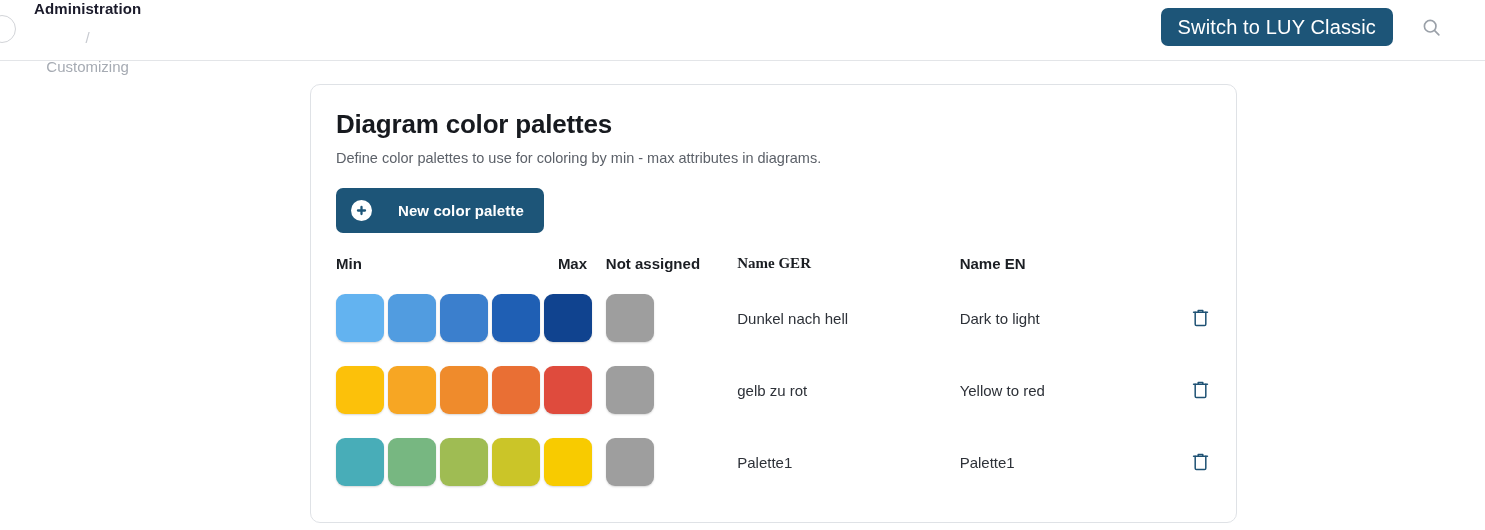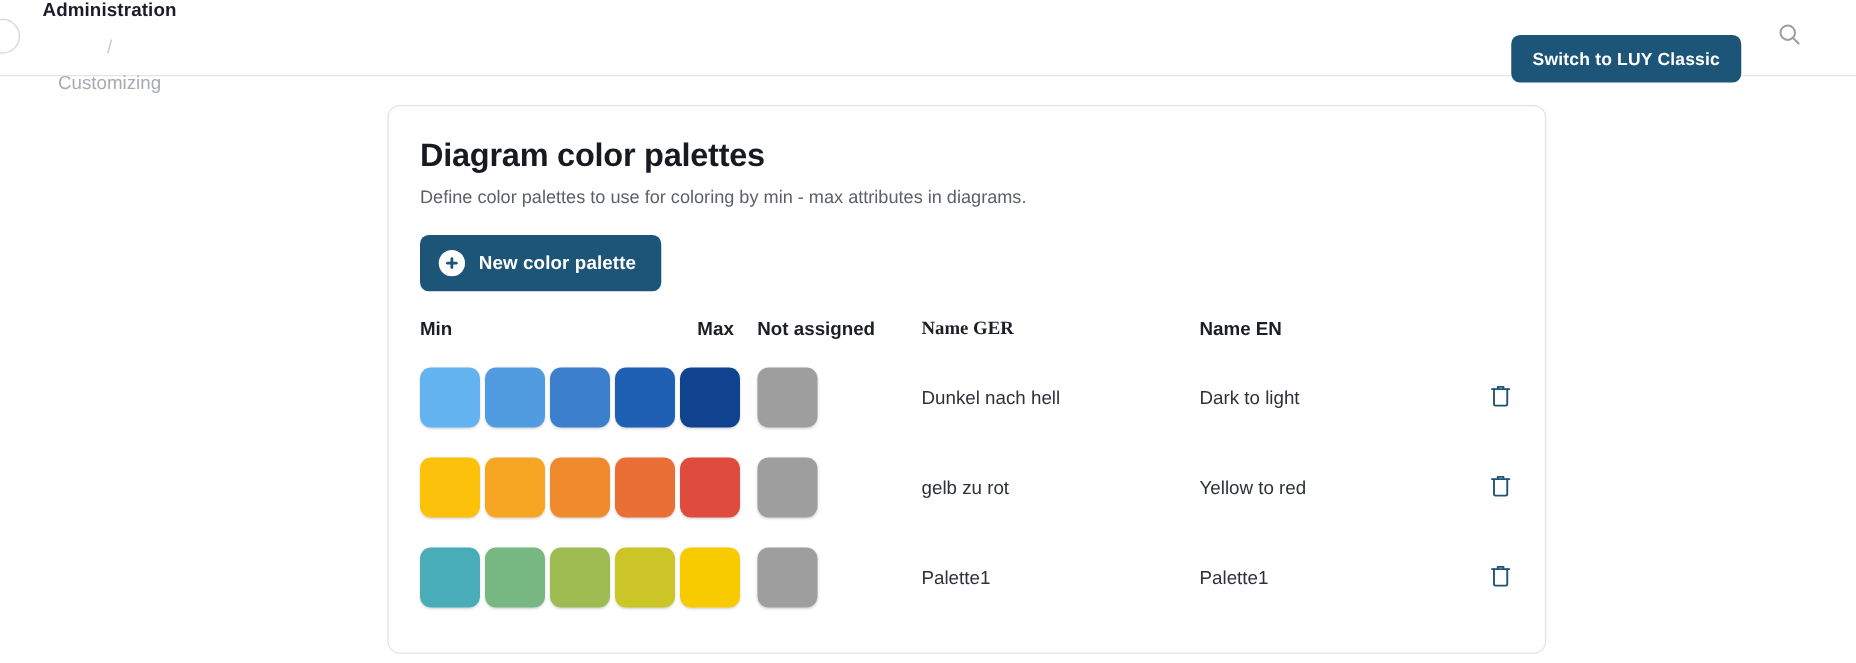--- a/index.html
+++ b/index.html
@@ -66,27 +66,26 @@
     position: absolute;
     right: 92px;
     top: 8px;
     height: 38px;
     padding: 0 17px;
     background: #1d5578;
     color: #ffffff;
     border: none;
     border-radius: 7px;
     font-family: "Liberation Sans", sans-serif;
-    font-size: 14px;
-    font-weight: 700;
+    font-size: 20px;
+    font-weight: 400;
     letter-spacing: .15px;
     cursor: pointer;
     display: flex;
     align-items: center;
-    margin-top: 20px;
   }
   #search-icon-btn {
     position: absolute;
     right: 40px;
     top: 13px;
     width: 28px;
     height: 28px;
     display: flex;
     align-items: center;
     justify-content: center;
@@ -129,21 +128,21 @@
     background: #1d5578;
     border: none;
     border-radius: 7px;
     color: #ffffff;
     font-family: "Liberation Sans", sans-serif;
     font-size: 15px;
     font-weight: 700;
     letter-spacing: .1px;
     display: inline-flex;
     align-items: center;
-    gap: 11px;
+    gap: 26px;
     cursor: pointer;
   }
   .plus-badge {
     width: 21px;
     height: 21px;
     border-radius: 50%;
     background: #ffffff;
     display: flex;
     align-items: center;
     justify-content: center;

